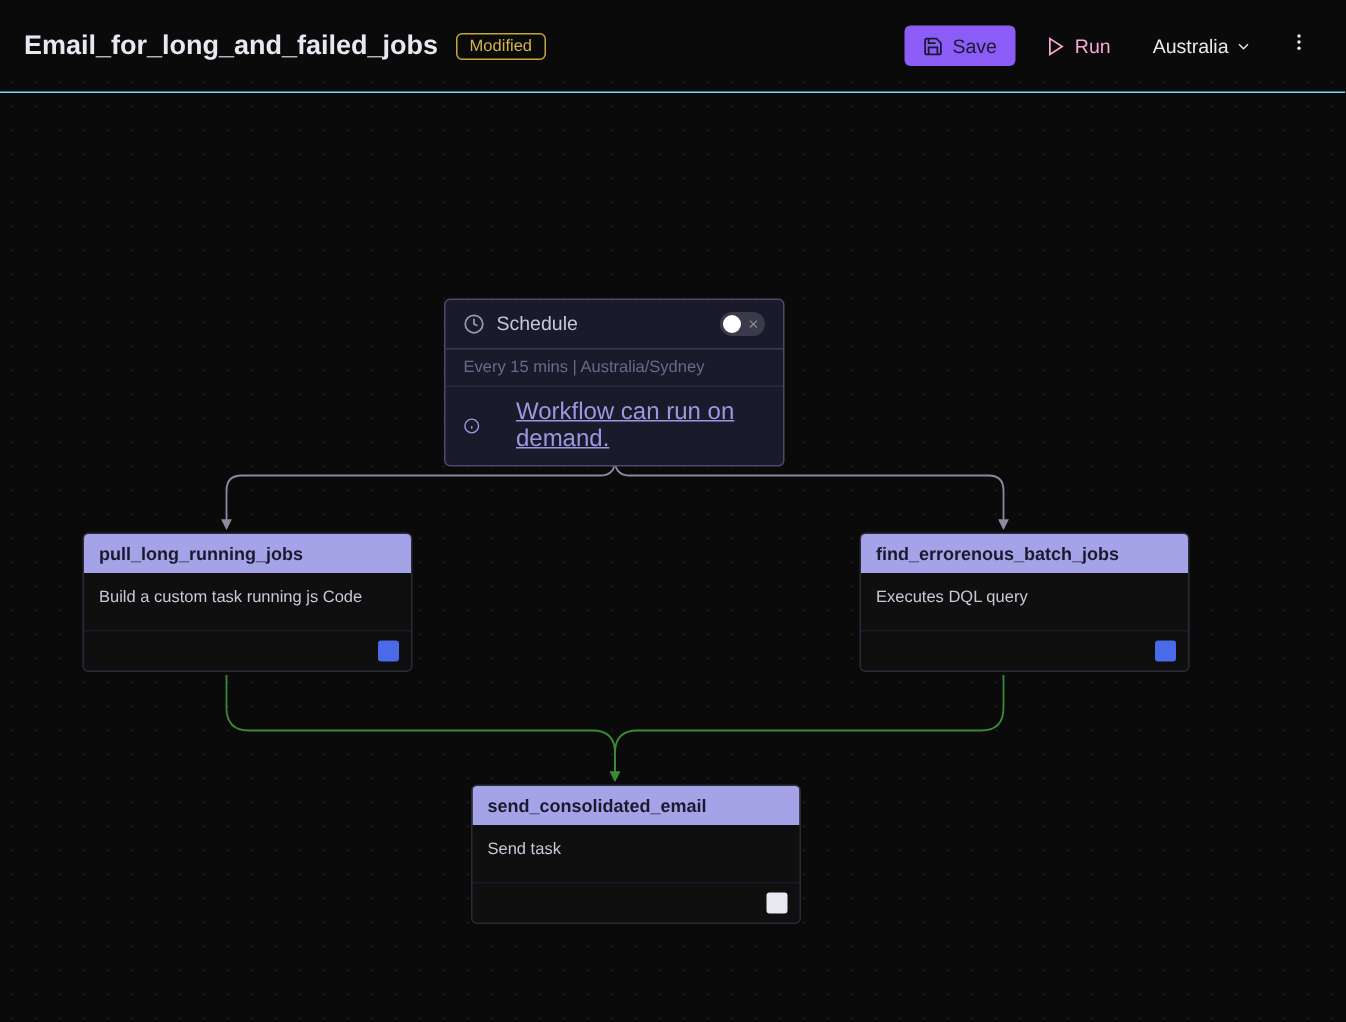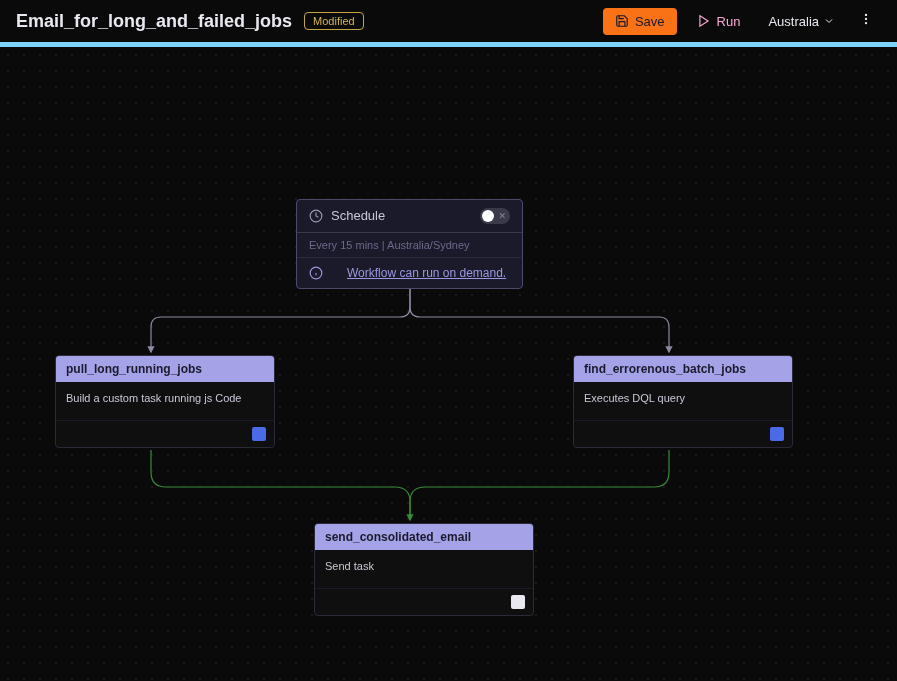--- a/index.html
+++ b/index.html
@@ -1,37 +1,37 @@
 <!DOCTYPE html>
 <html><head>
 <meta charset="utf-8">
 <style>
 *{box-sizing:border-box;margin:0;padding:0}
 body{width:897px;height:681px;background:#0a0a0a;font-family:-apple-system,BlinkMacSystemFont,'Segoe UI',sans-serif;overflow:hidden;position:relative}
-.header{height:47px;display:flex;align-items:center;justify-content:space-between;padding:0 16px;border-bottom:5px solid #7dd3fc}
+.header{height:62px;display:flex;align-items:center;justify-content:space-between;padding:0 16px;border-bottom:1px solid #7dd3fc}
 .header-left{display:flex;align-items:center;gap:12px}
 .title{font-size:18px;font-weight:600;color:#e8e8f0}
 .badge{border:1px solid #c4a640;color:#d4b44f;font-size:11px;padding:2px 8px;border-radius:4px}
 .header-right{display:flex;align-items:center;gap:8px}
 .btn{display:flex;align-items:center;gap:6px;padding:6px 12px;border-radius:4px;font-size:13px;cursor:pointer;border:none;background:transparent;color:#f9a8d4;font-weight:500}
-.btn-primary{background:#f97316;color:#1a1a2e}
+.btn-primary{background:#8b5cf6;color:#1a1a2e}
 .btn svg{width:14px;height:14px}
 .exec{display:flex;align-items:center;gap:4px;font-size:13px;color:#e8e8f0;cursor:pointer;padding:6px 8px}
 .menu-icon{cursor:pointer;padding:8px;color:#e8e8f0}
 .canvas{position:absolute;top:47px;left:0;right:0;bottom:0;background-image:radial-gradient(circle,#1a1a1a 1px,transparent 1px);background-size:16px 16px}
 svg.connectors{position:absolute;top:0;left:0;width:100%;height:100%;pointer-events:none}
 .node{position:absolute;border-radius:4px;overflow:hidden;border:1px solid #2a2a3a}
 .node-trigger{left:296px;top:152px;width:227px;border:1px solid #4a4a6a;background:#1a1a2a}
 .trigger-head{display:flex;align-items:flex-start;justify-content:space-between;padding:8px 12px;border-bottom:1px solid #3a3a4a}
 .trigger-title{display:flex;align-items:center;gap:8px;font-size:13px;color:#c8c8d8}
 .toggle{width:30px;height:16px;background:#3a3a4a;border-radius:8px;position:relative;display:flex;align-items:center;padding:0 2px;cursor:pointer}
 .toggle-knob{width:12px;height:12px;background:#fff;border-radius:50%}
 .toggle-x{font-size:9px;color:#888;margin-left:auto;margin-right:2px}
 .trigger-sub{padding:6px 12px;font-size:11px;color:#6a6a8a;border-bottom:1px solid #2a2a3a}
-.trigger-info{display:flex;align-items:center;gap:24px;padding:8px 12px;font-size:12px;color:#9a98e0}
+.trigger-info{display:flex;align-items:center;gap:24px;padding:8px 12px;font-size:16px;color:#9a98e0}
 .trigger-info a{color:#9a98e0;text-decoration:underline}
 .node-task{width:220px;background:#0f0f0f}
 .task-head{background:#a5a3e8;color:#1a1a2e;padding:6px 10px;font-size:12px;font-weight:600}
 .task-body{padding:10px;font-size:11px;color:#c8c8d8;min-height:38px}
 .task-footer{padding:6px 8px;display:flex;justify-content:flex-end;border-top:1px solid #1a1a2a}
 .task-icon{width:14px;height:14px;border-radius:2px}
 .icon-blue{background:#4a6ae8}
 .icon-white{background:#e8e8f0}
 .n1{left:55px;top:308px}
 .n2{left:573px;top:308px}

